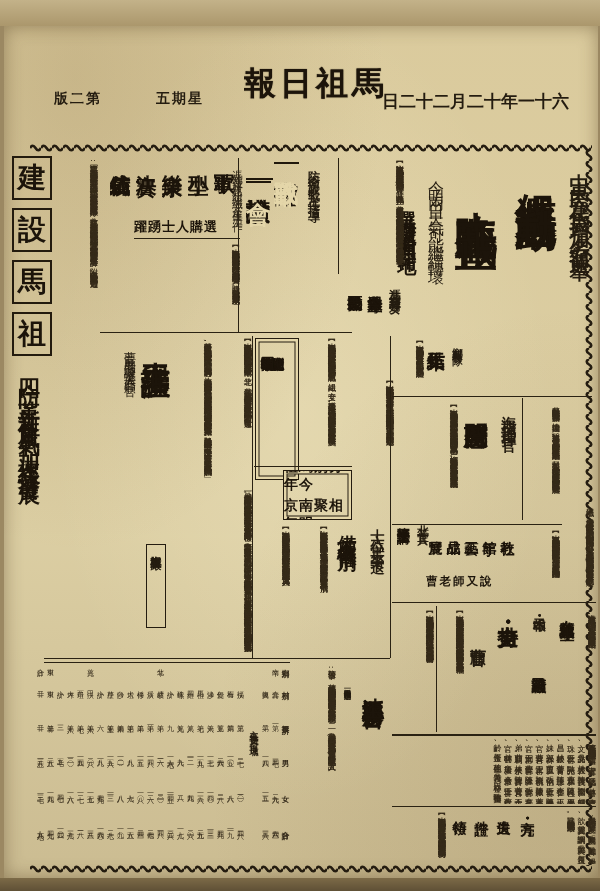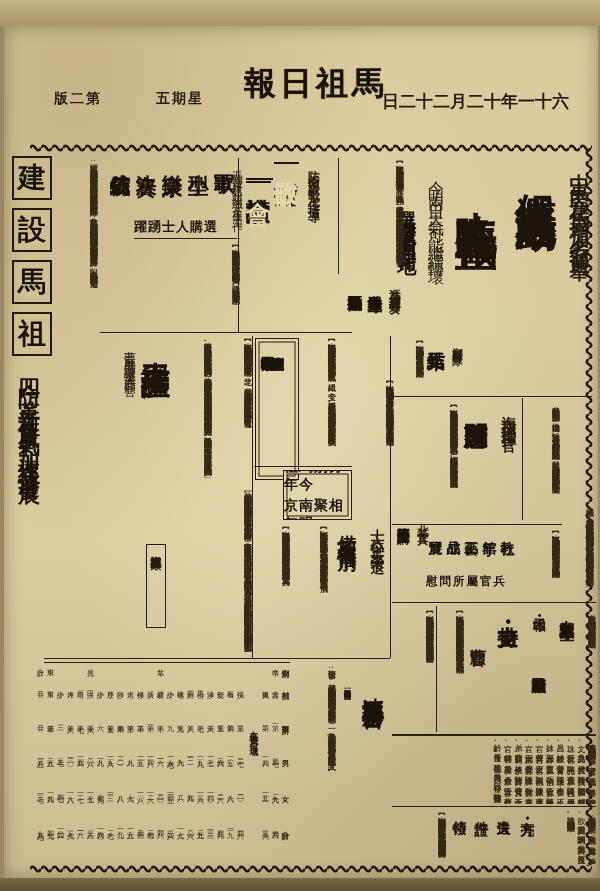--- a/index.html
+++ b/index.html
@@ -145,21 +145,21 @@
 
 <div class="abs v kick" style="left:414px;top:516px;width:16px;height:64px;font-size:11.5px;letter-spacing:3px;font-weight:700">北竿官兵</div>
 <div class="abs v hl" style="left:392px;top:516px;width:20px;height:88px;font-size:13px;letter-spacing:1px">接受軍法講習</div>
 <div class="abs blk" style="left:394px;top:608px;width:40px;height:122px">【本報訊】北竿地區官兵連日分批接受軍法教育講習,主講人對「六十一年軍法工作檢討分析」一課,講解詳盡,官兵均感獲益良多,咸認切合實際需要。</div>
 
 <div class="abs v hl" style="left:500px;top:530px;width:16px;height:38px;font-size:14px">社教</div>
 <div class="abs v hl" style="left:482px;top:530px;width:16px;height:38px;font-size:14px">館手</div>
 <div class="abs v hl" style="left:464px;top:530px;width:16px;height:38px;font-size:14px">工藝</div>
 <div class="abs v hl" style="left:446px;top:530px;width:16px;height:38px;font-size:14px">成品</div>
 <div class="abs v hl" style="left:428px;top:530px;width:16px;height:38px;font-size:14px">展覽</div>
-<div class="abs hl" style="left:426px;top:574px;width:92px;height:16px;font-size:11.5px;letter-spacing:2px">慰問所屬官兵</div>
+<div class="abs hl" style="left:426px;top:574px;width:92px;height:16px;font-size:11.5px;letter-spacing:2px">曹老師又說</div>
 <div class="abs blk" style="left:520px;top:528px;width:40px;height:70px">【本報訊】馬祖社教館舉辦手工藝成品展覽,陳列各村婦女手藝成品多種,製作精美,價格低廉,連日前往參觀選購人士極為踴躍。</div>
 
 <div class="abs blk" style="left:578px;top:608px;width:18px;height:122px">主講人並就軍法常識,舉例說明,深入淺出,官兵聽講至為專注,講習至昨日全部結束。</div>
 <div class="abs v hl" style="left:552px;top:608px;width:24px;height:128px;font-size:15px;letter-spacing:1px">在台就讀大專學生</div>
 <div class="abs v ink" style="left:526px;top:608px;width:22px;height:54px;font-size:13px;font-weight:700">函本報・・・</div>
 <div class="abs v hl" style="left:524px;top:666px;width:24px;height:66px;font-size:15px">籲請選民</div>
 <div class="abs v hl" style="left:492px;top:610px;width:30px;height:124px;font-size:21px">全力支持・・・</div>
 <div class="abs v ink" style="left:466px;top:636px;width:22px;height:62px;font-size:16px;font-weight:700">曹順官</div>
 <div class="abs blk" style="left:438px;top:608px;width:26px;height:124px">【本報訊】在台就讀之本縣五十九位大專學生,頃聯名致函本報,籲請地區選民一致支持曹順官君競選增額中央民意代表,函中對曹君學識才能備致推崇,並表示曹君當選,必能為地方造福云。</div>
 <div class="abs blk" style="left:394px;top:738px;width:202px;height:66px"><span style="font-weight:700">簽名的五十九位同學如左:</span><span>王禮禮、宋澄官、王銘銹、林中路、曹宮通、朱學文、吳文品、林大孟、陳善茂、劉金國、何日明、張金珠、王秋官、歐詩光、曹永和、陳民柱、王學壽、游禮昌、林松欽、曹常青、陳玉珍、李春仁、王人松、鄭依妹、郭永祥、曹以玉、張依伯、王敬官、陳長壽、林恆官、曹典官、王家官、劉依桃、陳依嫩、曹木金、林義官、王則富、曹能官、陳金妹、張能官、李其仁、王依弟、曹順利、林依水、陳官壽、曹光官、王金官、鄭元官、林官明、唐美珍、余秀華、王珍官、曹仁官、秦松齡、何金玉、莊強生、吳善茂、林巴金、歐陽金寶</span></div>

